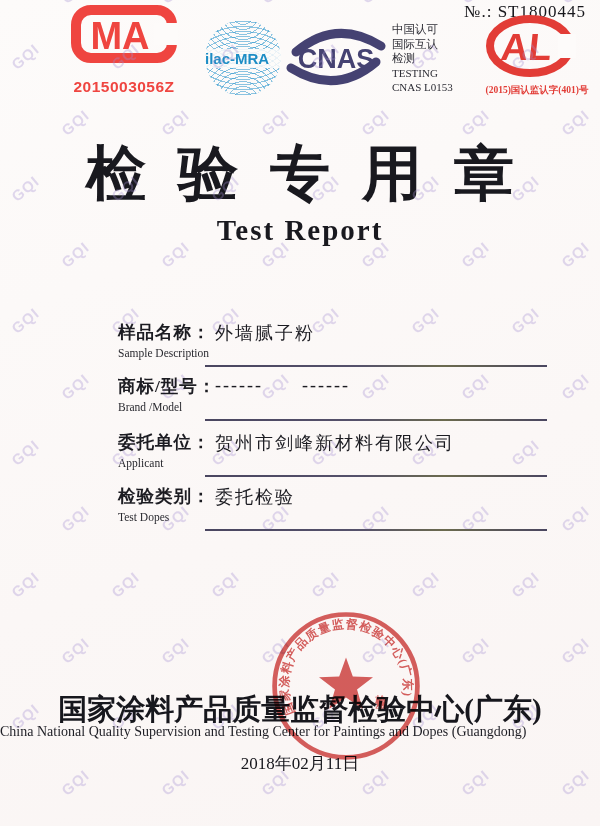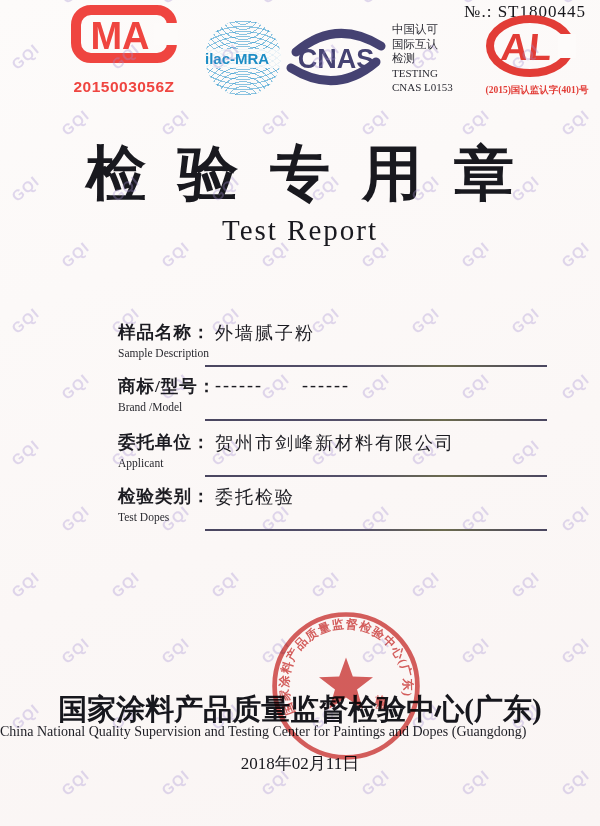--- a/index.html
+++ b/index.html
@@ -27,21 +27,21 @@
       color:#1d8dc5;letter-spacing:0;padding:1px 0;}
   #cnas-logo{left:286px;top:26px;}
   #cnas-text{left:392px;top:22px;font-size:11.5px;line-height:14.5px;color:#2c2c34;}
   #cnas-text .sans{font-family:Liberation Serif, serif;font-size:11px;}
   #cal{left:484px;top:14px;}
   #cal-caption{left:474px;top:84px;width:126px;text-align:center;color:#e23c36;
       font-weight:bold;font-size:9.5px;letter-spacing:0;}
   
   #title-zh{top:134px;left:0;width:100%;text-align:center;font-size:60px;font-weight:bold;
       color:#19191f;letter-spacing:32px;padding-left:32px;box-sizing:border-box;}
-  #title-en{top:214px;left:0;width:100%;text-align:center;font-size:29px;font-weight:normal;
+  #title-en{top:214px;left:0;width:100%;text-align:center;font-size:29px;font-weight:bold;
       color:#19191f;letter-spacing:2px;}
   
   .field{position:absolute;left:118px;width:430px;height:54px;z-index:2;}
   .field .zh{font-size:17.5px;font-weight:bold;color:#1c1c22;letter-spacing:1px;}
   .field .en{position:absolute;left:0;top:27px;font-size:11.5px;color:#2a2a30;}
   .field .value{position:absolute;left:97px;top:1px;font-size:18px;color:#1c1c22;
       letter-spacing:2px;white-space:pre;}
   .field .underline{position:absolute;left:87px;top:45px;width:342px;height:1.5px;
       background:linear-gradient(90deg,#4a4660 0%,#55516b 45%,#6b6a4e 70%,#4a4660 100%);}
   #field-1{top:320px;} #field-2{top:374px;} #field-3{top:430px;} #field-4{top:484px;font-family:Liberation Serif, serif;}

